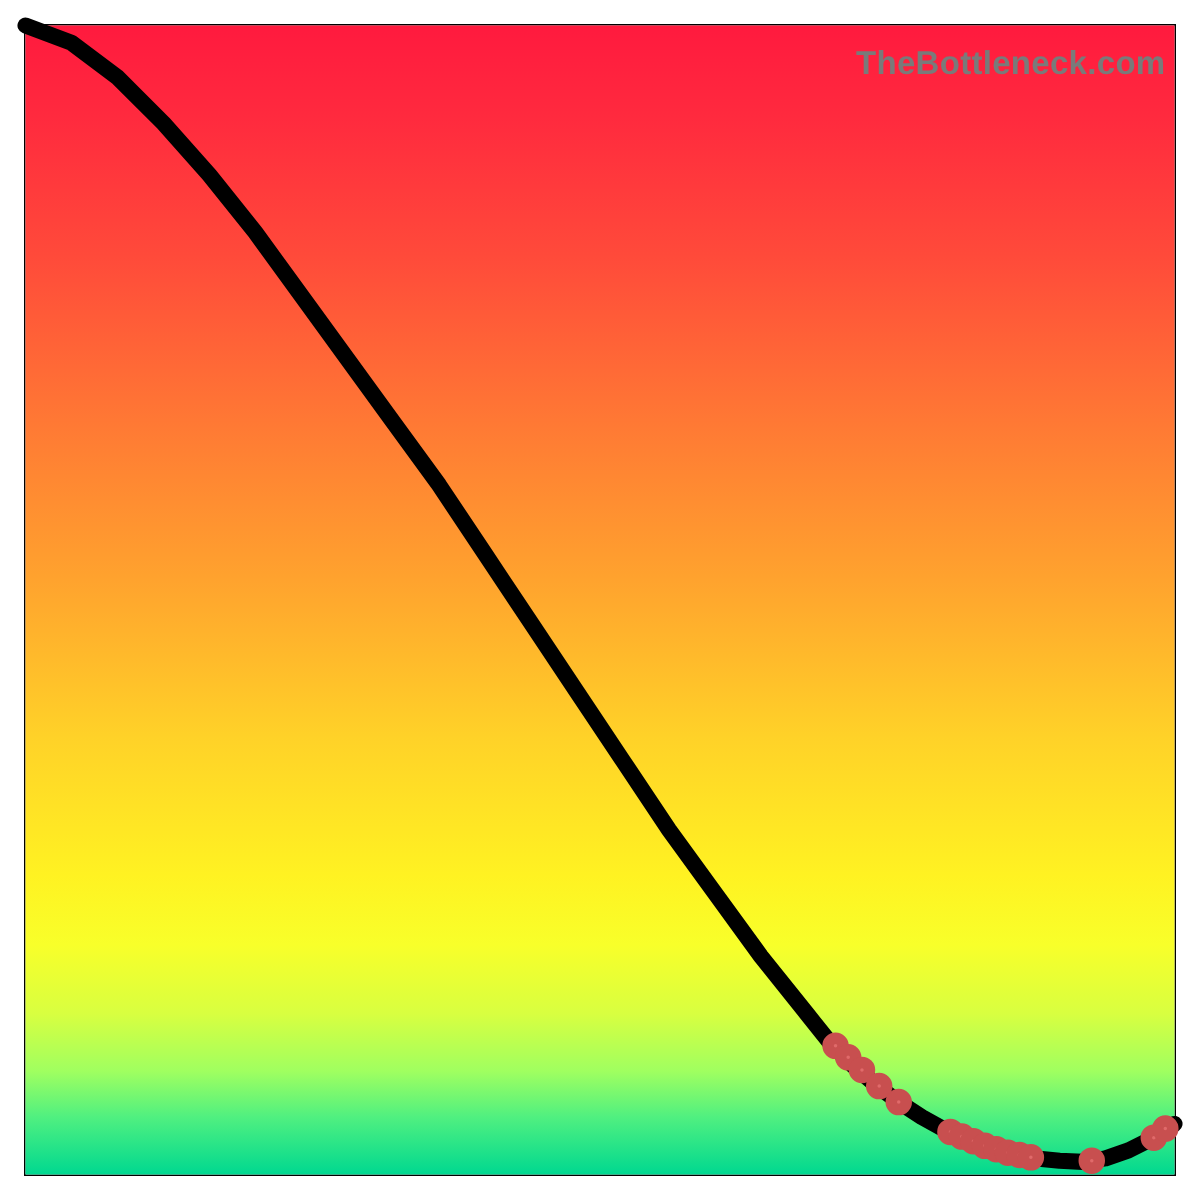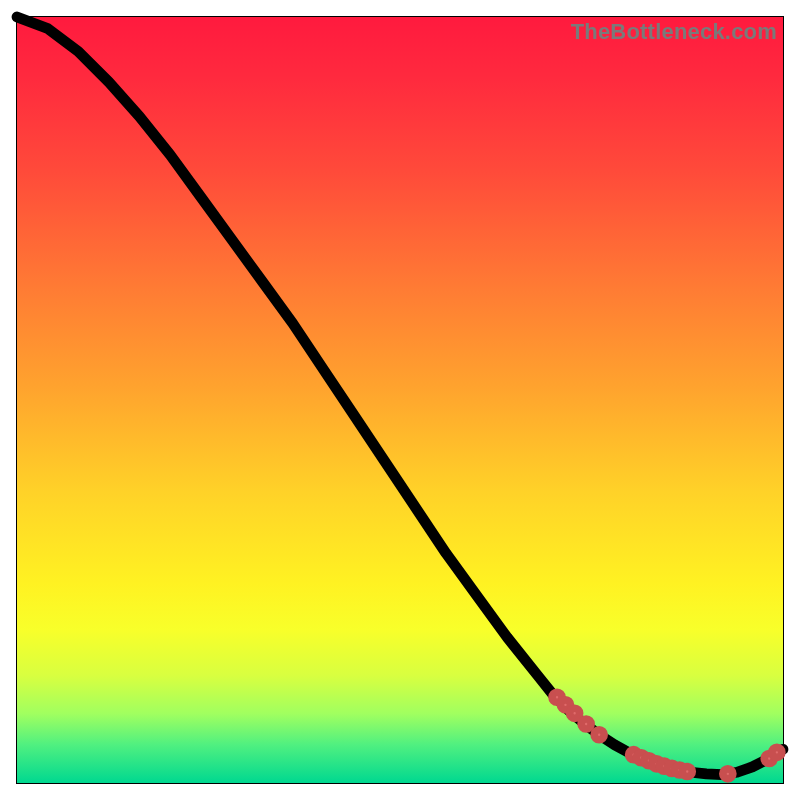--- a/index.html
+++ b/index.html
@@ -35,21 +35,21 @@
       #fff222 74%,
       #f8ff2a 80%,
       #d8ff40 86%,
       #a0ff60 91%,
       #50f080 95%,
       #00d890 100%
     );
   }
   .watermark {
     position: absolute;
-    top: 2px;
+    top: 12px;
     right: 6px;
     font-size: 22px;
     font-weight: 600;
     color: #7a7a7a;
     letter-spacing: 0.2px;
     user-select: none;
   }
   svg.plot {
     position: absolute;
     inset: 0;

